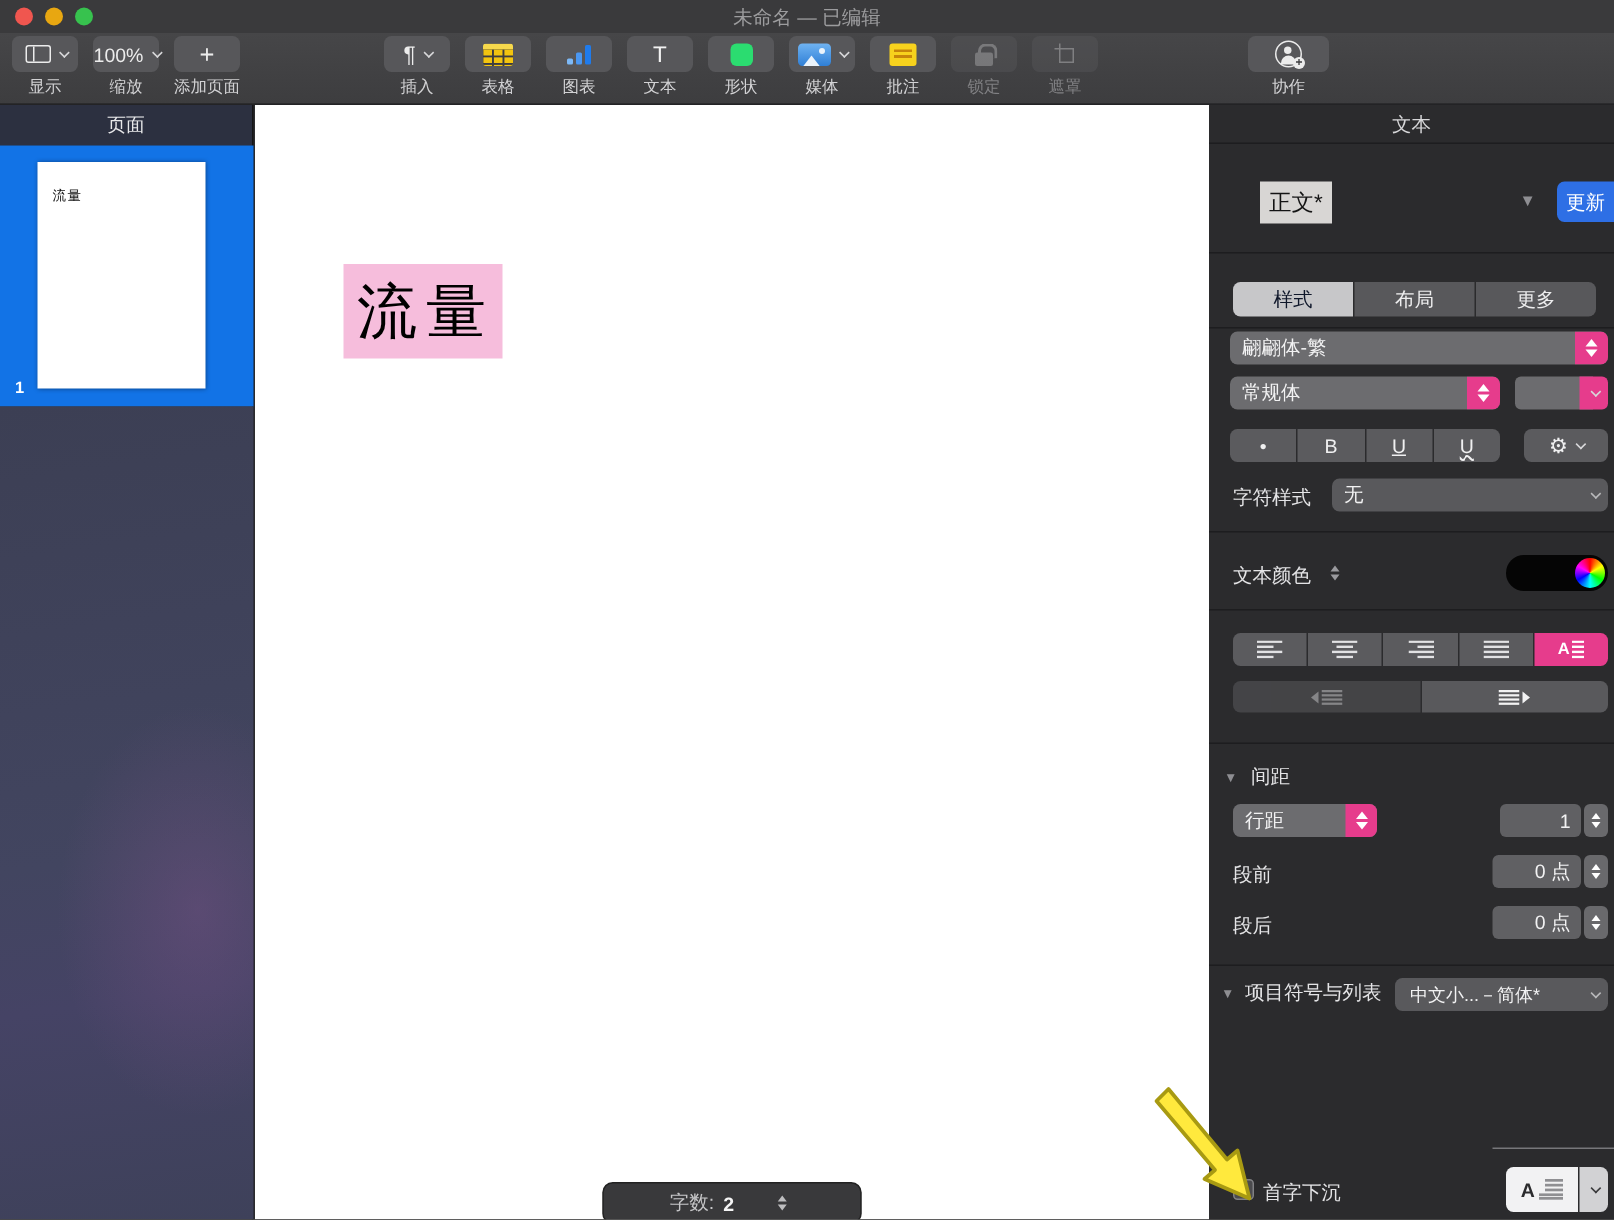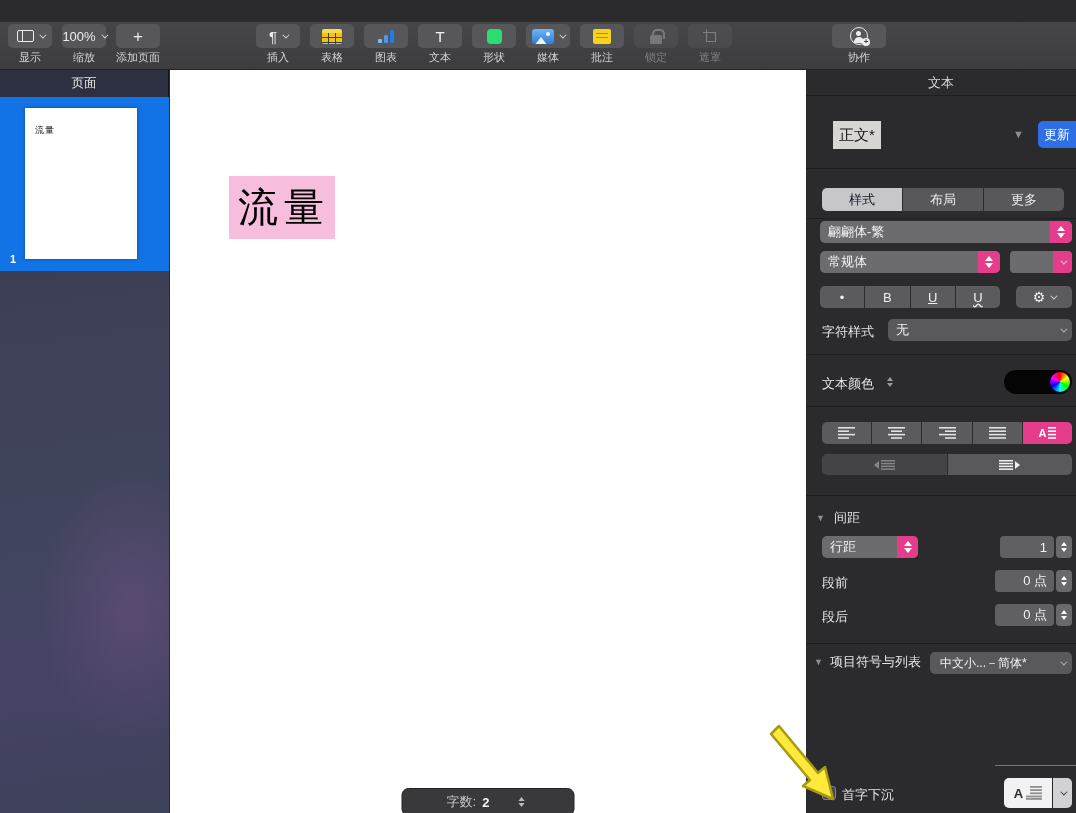--- a/index.html
+++ b/index.html
@@ -92,21 +92,21 @@
   .wc-pill { position:absolute; left:50%; transform:translateX(-50%); bottom:-3px; width:173px; height:28px;
       background:#39393b; border:1px solid #222; border-radius:7px; display:flex; align-items:center; justify-content:center; gap:6px; }
   .wc-label { color:#c6c6c8; font-size:13px; }
   .wc-value { color:#f5f5f5; font-size:13px; font-weight:bold; }
   .wc-stepper { margin-left:18px; }
 
   
   .insp { position:absolute; left:806px; top:0; width:270px; height:743px; background:#2b2b2d; overflow:hidden; }
   .insp-header { height:26px; line-height:26px; text-align:center; color:#d6d6d8; font-size:13px; border-bottom:1px solid #1d1d1f; }
   .divider { position:absolute; left:0; width:270px; height:1px; background:#1d1d1f; }
-  .style-well { position:absolute; left:27px; top:51px; width:48px; height:28px; background:#d8d6d4; color:#141414;
+  .style-well { position:absolute; left:34px; top:51px; width:48px; height:28px; background:#d8d6d4; color:#141414;
       font-size:15px; display:flex; align-items:center; justify-content:center; }
   .style-tri { position:absolute; left:207px; top:58px; color:#8e8e92; font-size:11px; }
   .update-btn { position:absolute; left:232px; top:51px; width:38px; height:27px; background:#2e6fe5; border-radius:5px 0 0 5px;
       color:#fff; font-size:13px; display:flex; align-items:center; justify-content:center; }
 
   .tabs { position:absolute; left:16px; top:118px; width:242px; height:23px; display:flex; gap:1px; }
   .tab { flex:1; background:#58585b; color:#ededee; font-size:13px; display:flex; align-items:center; justify-content:center; }
   .tab:first-child { border-radius:5px 0 0 5px; }
   .tab:last-child { border-radius:0 5px 5px 0; }
   .tab.active { background:#c7c7c9; color:#0f172a; }
@@ -164,20 +164,26 @@
   .dc-a { font-size:13px; font-weight:bold; color:#2b2b2d; }
   .short-div { position:absolute; left:189px; top:695px; width:81px; height:1px; background:#77777a; }
 
   .annot { position:absolute; left:0; top:0; width:1076px; height:813px; pointer-events:none; z-index:50; }
 </style>
 </head>
 <body>
 
 <div class="window">
 
+  <div class="titlebar">
+    <span class="tl red"></span>
+    <span class="tl yel"></span>
+    <span class="tl grn"></span>
+    <div class="win-title">未命名 — 已编辑</div>
+  </div>
 
   <div class="toolbar">
     <div class="tb-group" style="left:8px;">
       <div class="tb-btn">
         <span class="tb-ico">
             <span class="ic-view"></span>
             <span class="chev small"></span>
           </span>
         <span class="tb-lab">显示</span>
       </div>

